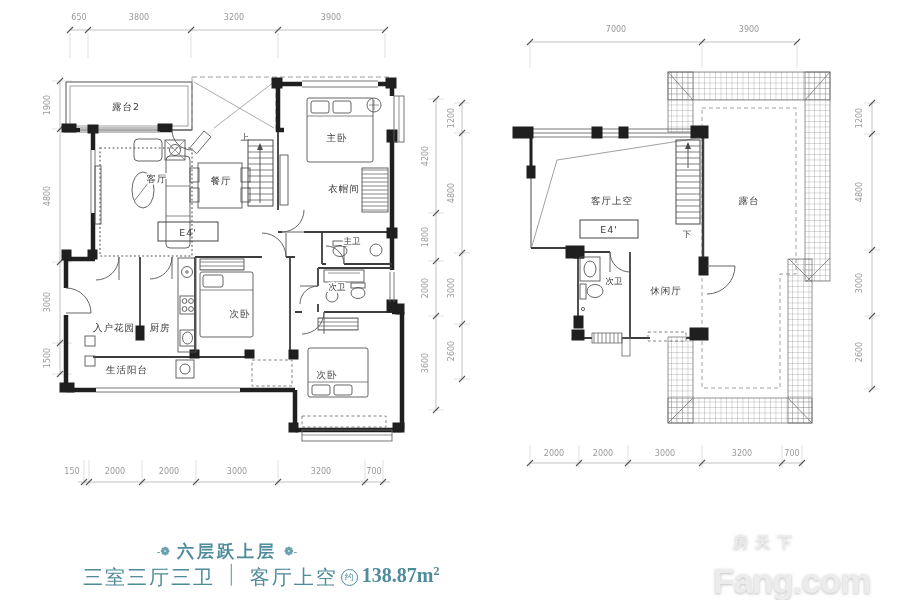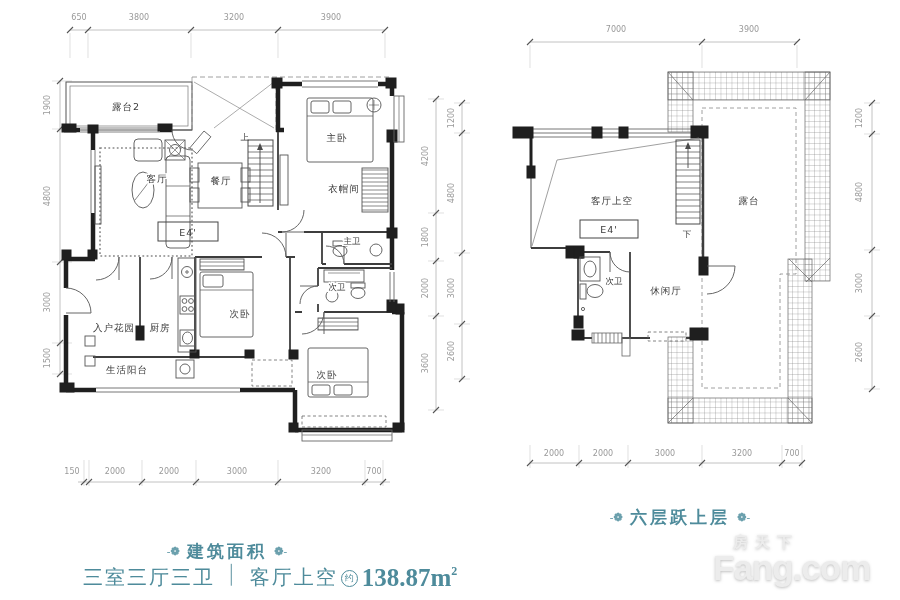--- a/index.html
+++ b/index.html
@@ -11,26 +11,26 @@
   .small-t{font-size:8.5px;fill:#3a3a3a;}
   .title{position:absolute;color:#4e8b9b;font-family:"Liberation Serif","DejaVu Serif",serif;
          font-size:17px;font-weight:600;letter-spacing:3px;text-align:center;width:230px;}
   .title .orn{font-size:11px;letter-spacing:0;vertical-align:2px;color:#6ba0ad;}
   .footer{position:absolute;left:83px;top:564px;color:#4e8b9b;
           font-family:"Liberation Serif","DejaVu Serif",serif;font-size:20px;letter-spacing:2px;
           display:flex;align-items:flex-start;}
   .footer .divider{margin:0 10px;color:#7fa9b4;font-size:18px;}
   .footer .approx{display:inline-block;width:15px;height:15px;border:1px solid #4e8b9b;border-radius:50%;
           font-size:9px;line-height:15px;text-align:center;letter-spacing:0;margin:0 3px;align-self:center;}
-  .footer .area-value{font-size:25px;font-weight:bold;letter-spacing:0;margin-left:1px;}
+  .footer .area-value{font-size:20px;font-weight:bold;letter-spacing:0;margin-left:1px;}
   .footer .area-sup{font-size:12px;vertical-align:super;font-weight:bold;}
   .watermark{position:absolute;right:2px;top:534px;width:185px;color:#ececec;
           text-shadow:0 1px 3px rgba(130,130,130,0.5);line-height:1;}
   .wm-cn{font-size:15px;font-weight:bold;letter-spacing:7px;margin-left:20px;}
-  .wm-en{font-size:35px;font-weight:bold;letter-spacing:-1px;margin-top:1px;}
+  .wm-en{font-size:35px;font-weight:bold;letter-spacing:-1px;margin-top:14px;}
 </style>
 </head>
 <body>
 
 <div class="canvas">
 
 <svg width="900" height="500" viewBox="0 0 900 500">
   <defs>
     <pattern id="roofgrid" width="5.5" height="5.5" patternUnits="userSpaceOnUse">
       <path d="M5.5,0 H0 V5.5" fill="none" stroke="#777" stroke-width="0.55"></path>
@@ -343,25 +343,20 @@
       <text class="small-t" x="687" y="237" text-anchor="middle">下</text>
       <rect x="580" y="220" width="58" height="18" fill="none" stroke="#444" stroke-width="1"></rect>
       <text class="room-t" x="609" y="233" text-anchor="middle">E4'</text>
     </g>
   </g>
 </svg>
 
 
 <div class="title" style="left:112px;top:540px;">
   <span class="orn">-❁</span>
-  <span>建筑面积</span>
-  <span class="orn">❁-</span>
-</div>
-<div class="title" style="left:565px;top:506px;">
-  <span class="orn">-❁</span>
   <span>六层跃上层</span>
   <span class="orn">❁-</span>
 </div>
 
 
 <div class="footer">
   <span>三室三厅三卫</span>
   <span class="divider">│</span>
   <span>客厅上空</span>
   <span class="approx">约</span>

